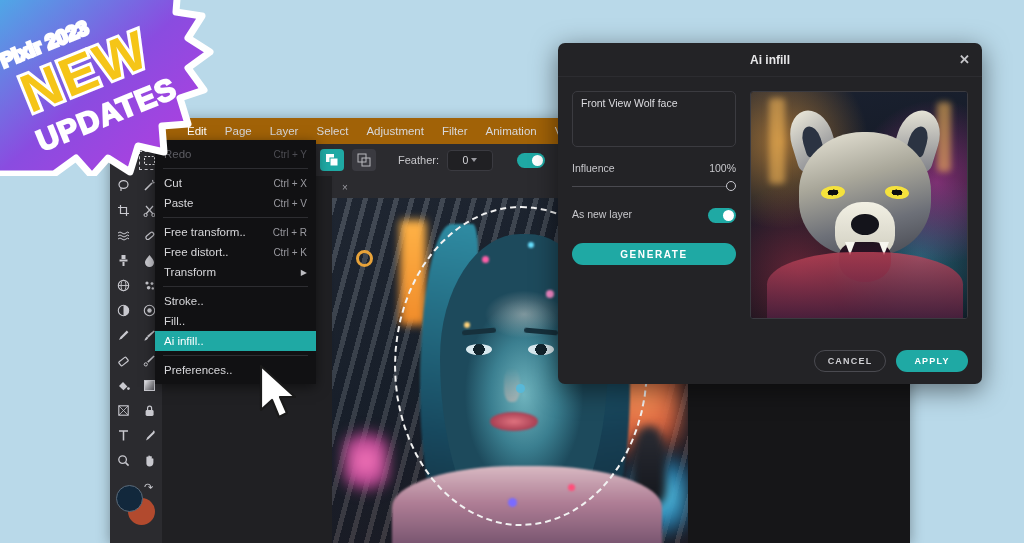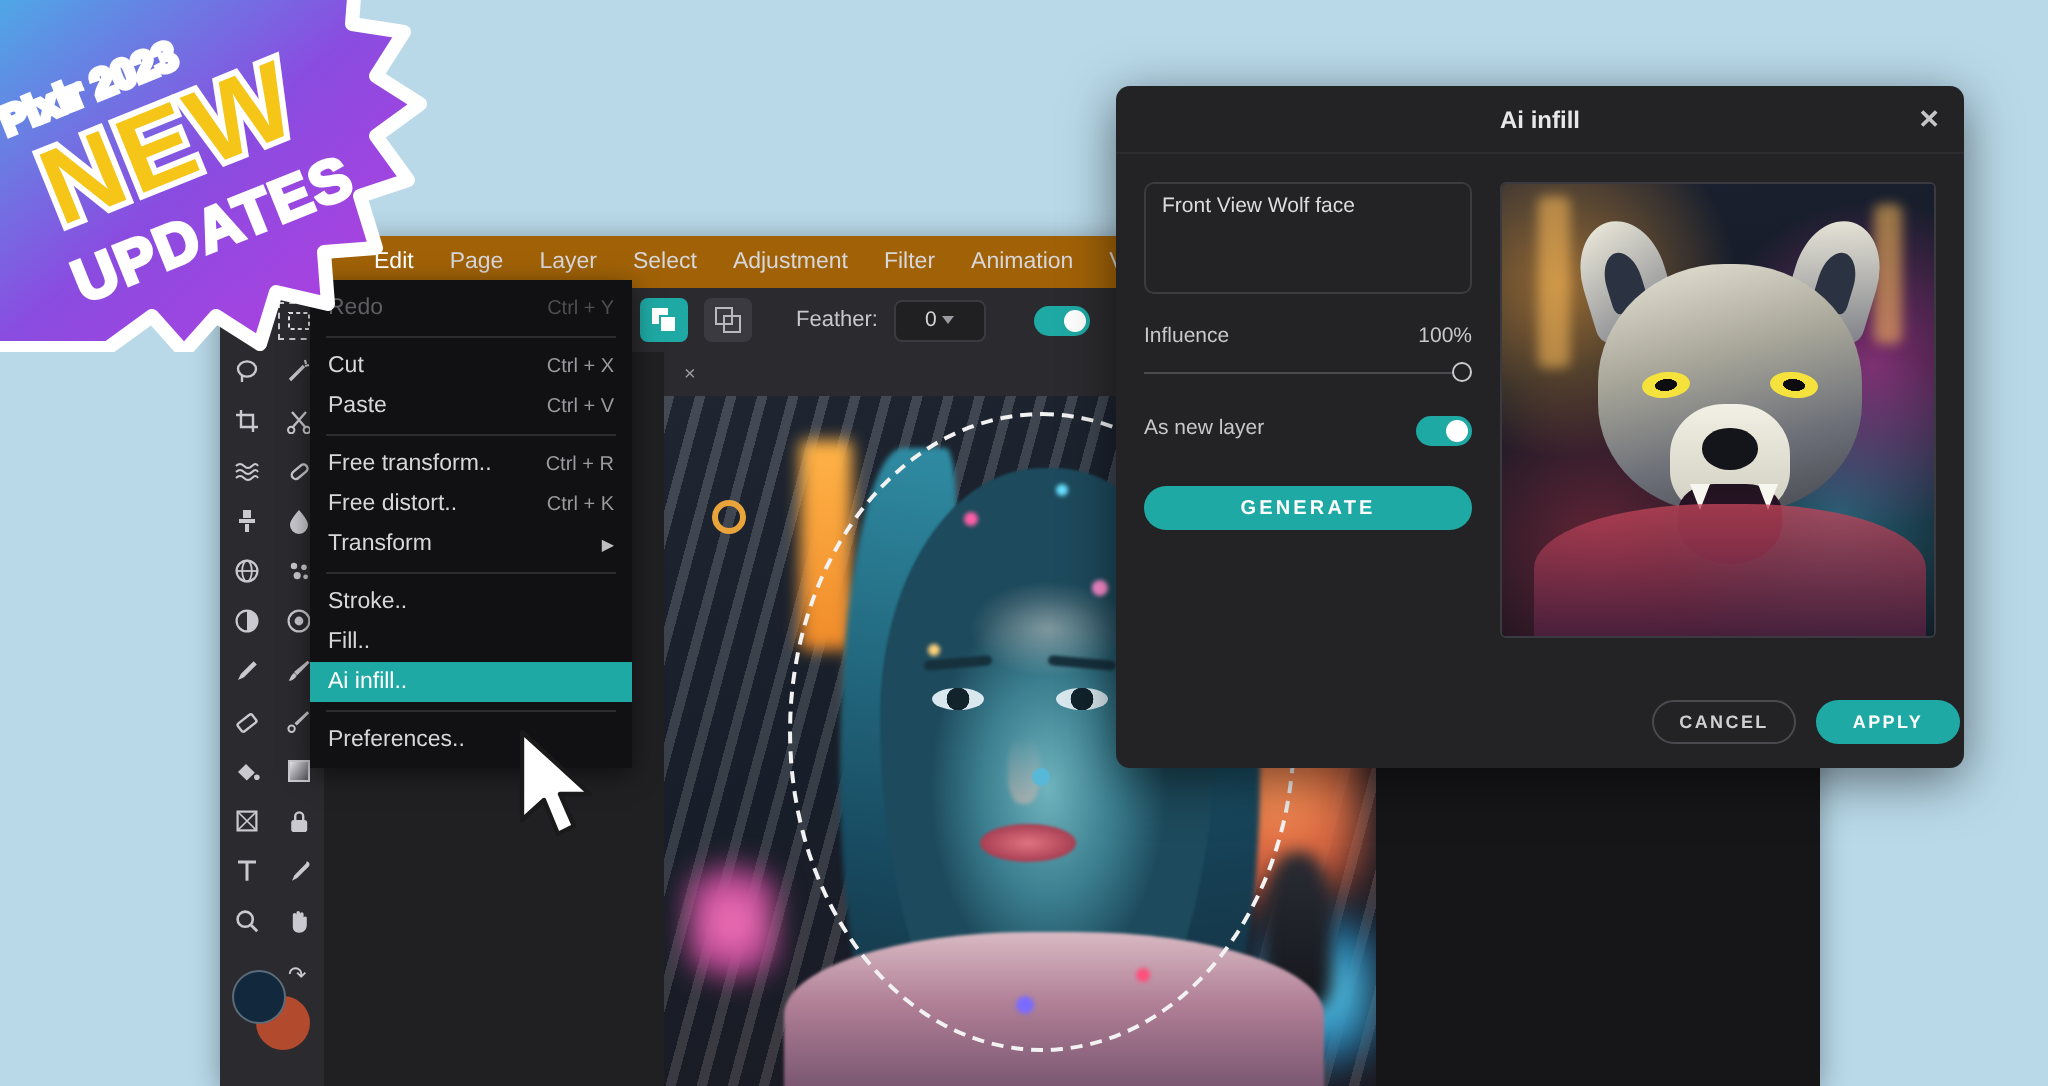--- a/index.html
+++ b/index.html
@@ -261,21 +261,21 @@
               background:linear-gradient(180deg,#f2f0e4,#cfcdbf); border-radius:45% 45% 40% 40%; }
   .w-nose { position:absolute; left:100px; top:122px; width:28px; height:21px;
             background:#14141b; border-radius:48% 48% 50% 50%; }
   .w-mouth { position:absolute; left:88px; top:150px; width:52px; height:40px;
              background:linear-gradient(180deg,#20131f,#3c1030); border-radius:36% 36% 52% 52%; }
   .w-fang { position:absolute; width:0; height:0; border-left:5px solid transparent;
             border-right:5px solid transparent; border-top:13px solid #f7f6ef; }
   .w-body { position:absolute; left:16px; top:160px; width:196px; height:70px;
             background:linear-gradient(180deg,rgba(200,70,90,.75),rgba(70,30,60,.9)); border-radius:46% 46% 0 0; }
   #dlg-footer { position:absolute; left:0; right:0; bottom:0; height:46px;
-                display:flex; align-items:center; justify-content:flex-end; gap:10px; padding-right:2px; }
+                display:flex; align-items:center; justify-content:flex-end; gap:10px; padding-right:14px; }
   #cancel-btn { width: 72px; height: 22px; border-radius: 11px; border:1px solid #4a4a50;
                 color:#d0d0d4; font-size:9px; font-weight:bold; letter-spacing:1.2px;
                 display:flex; align-items:center; justify-content:center; }
   #apply-btn { width: 72px; height: 22px; border-radius: 11px; background:#1fa9a4;
                color:#fff; font-size:9px; font-weight:bold; letter-spacing:1.2px;
                display:flex; align-items:center; justify-content:center; }
 
   
   #sticker { position: absolute; left: -8px; top: -14px; width: 222px; height: 190px; z-index: 50; }
   #sticker svg { display: block; }

